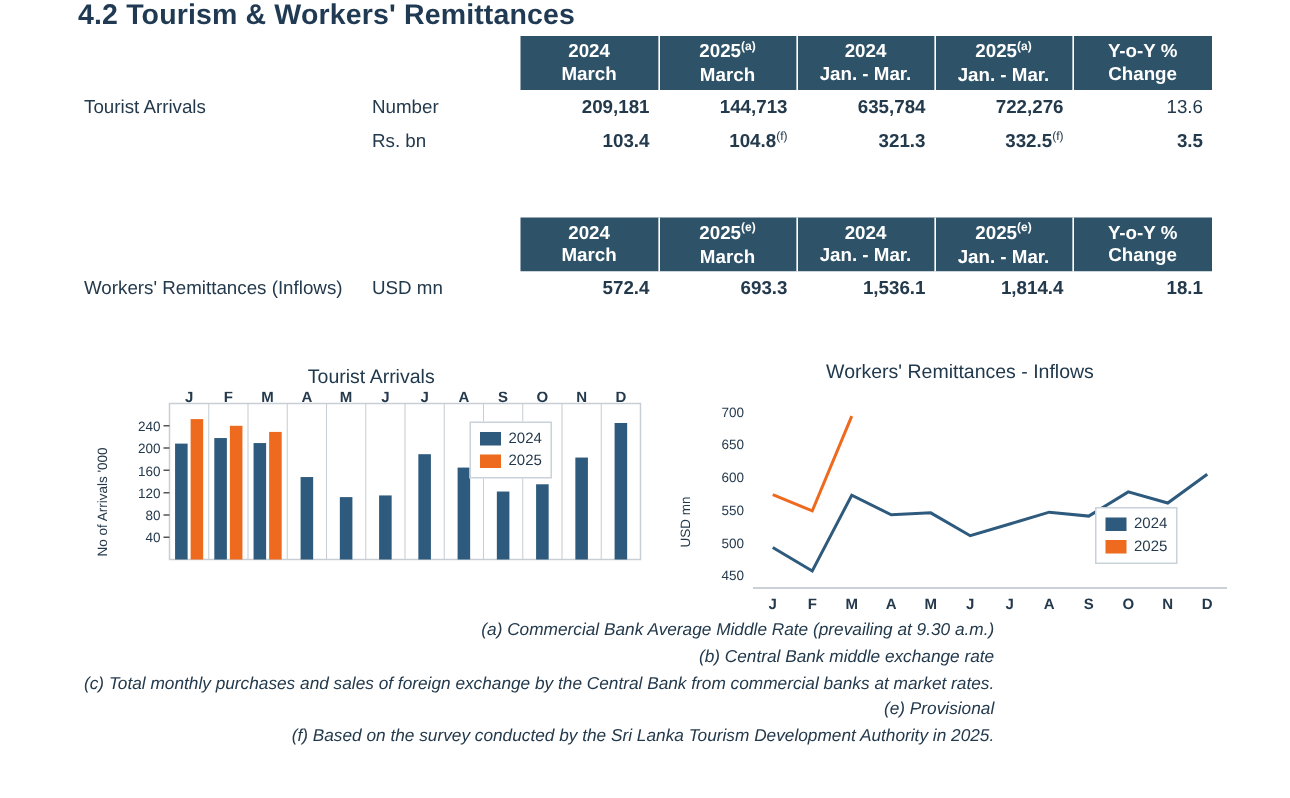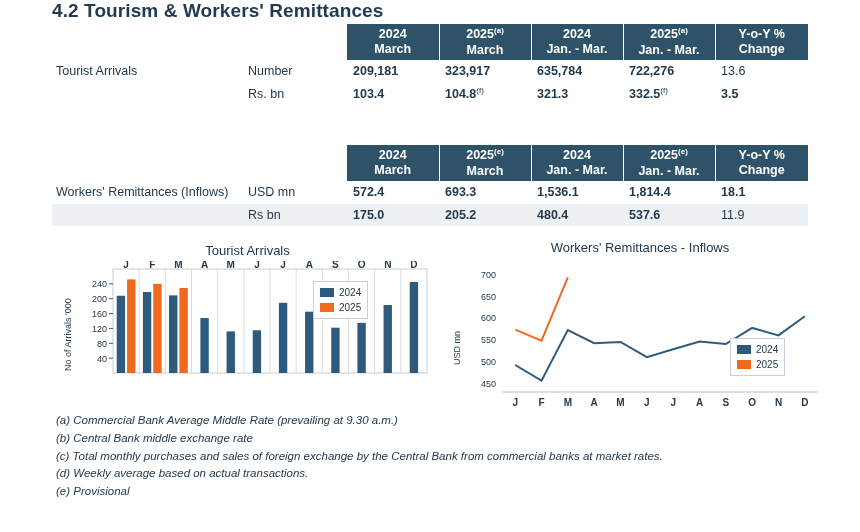--- a/index.html
+++ b/index.html
@@ -59,21 +59,21 @@
     color: #23394c;
   }
   .tbl td.lbl {
     text-align: left;
     padding-left: 4px;
   }
   .tbl td.unit {
     text-align: left;
   }
   .tbl td.num {
-    text-align: left;
+    text-align: right;
     font-weight: bold;
   }
   .tbl td.num .sup {
     font-size: 8px;
     vertical-align: super;
     font-weight: normal;
   }
   .rowA { background: #ffffff; }
   .rowB { background: #eef1f4; }
 
@@ -130,20 +130,21 @@
 
   
   .notes {
     position: absolute;
     left: 56px;
     top: 412px;
     font-size: 11.5px;
     font-style: italic;
     color: #23394c;
     line-height: 1.55;
+    text-align: right;
   }
   .notes div { white-space: nowrap; }
 </style>
 </head>
 <body>
 
 <div class="page">
 
   <div class="title">4.2 Tourism &amp; Workers' Remittances</div>
 
@@ -181,21 +182,21 @@
           <span>Y-o-Y %</span><br>
           <span>Change</span>
         </th>
       </tr>
     </thead>
     <tbody>
       <tr class="rowA">
         <td class="lbl">Tourist Arrivals</td>
         <td class="unit">Number</td>
         <td class="num">209,181</td>
-        <td class="num">323,917</td>
+        <td class="num">144,713</td>
         <td class="num">635,784</td>
         <td class="num">722,276</td>
         <td class="num" style="font-weight:normal">13.6</td>
       </tr>
       <tr class="rowA">
         <td class="lbl"></td>
         <td class="unit">Rs. bn</td>
         <td class="num">103.4</td>
         <td class="num"><span>104.8</span><span class="sup">(f)</span></td>
         <td class="num">321.3</td>
@@ -243,29 +244,20 @@
     </thead>
     <tbody>
       <tr class="rowA">
         <td class="lbl">Workers' Remittances (Inflows)</td>
         <td class="unit">USD mn</td>
         <td class="num">572.4</td>
         <td class="num">693.3</td>
         <td class="num">1,536.1</td>
         <td class="num">1,814.4</td>
         <td class="num" style="font-weight:bold">18.1</td>
-      </tr>
-      <tr class="rowB">
-        <td class="lbl"></td>
-        <td class="unit">Rs bn</td>
-        <td class="num">175.0</td>
-        <td class="num">205.2</td>
-        <td class="num">480.4</td>
-        <td class="num">537.6</td>
-        <td class="num" style="font-weight:normal">11.9</td>
       </tr>
     </tbody>
   </table>
 
   <div class="chart1-wrap">
     <div class="chart-title">Tourist Arrivals</div>
     <svg id="bar-svg" width="385" height="140" style="position:absolute;left:0;top:18px">
         <rect x="58" y="8" width="314" height="104" fill="#ffffff" stroke="#c8ced4"></rect>
         <line x1="84.16666666666667" y1="8" x2="84.16666666666667" y2="112" stroke="#c8ced4" stroke-width="0.7"></line>
         <line x1="110.33333333333334" y1="8" x2="110.33333333333334" y2="112" stroke="#c8ced4" stroke-width="0.7"></line>
@@ -366,17 +358,17 @@
         <span class="swatch" style="background:#ee6a1e"></span>
         <span>2025</span>
       </div>
     </div>
   </div>
 
   <div class="notes">
     <div>(a) Commercial Bank Average Middle Rate (prevailing at 9.30 a.m.)</div>
     <div>(b) Central Bank middle exchange rate</div>
     <div>(c) Total monthly purchases and sales of foreign exchange by the Central Bank from commercial banks at market rates.</div>
-    <div>(d) Weekly average based on actual transactions.</div>
     <div>(e) Provisional</div>
+    <div>(f) Based on the survey conducted by the Sri Lanka Tourism Development Authority in 2025.</div>
   </div>
 
 </div>
 
 </body></html>

